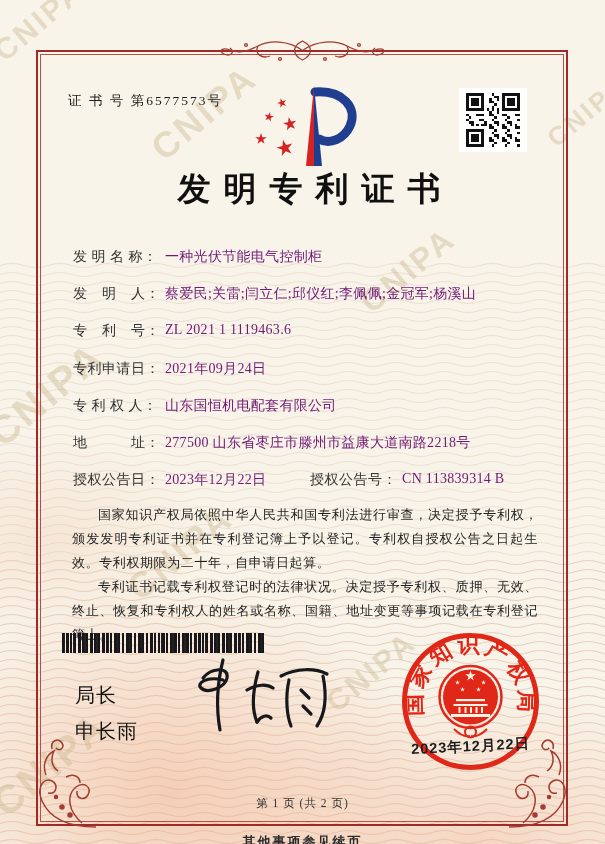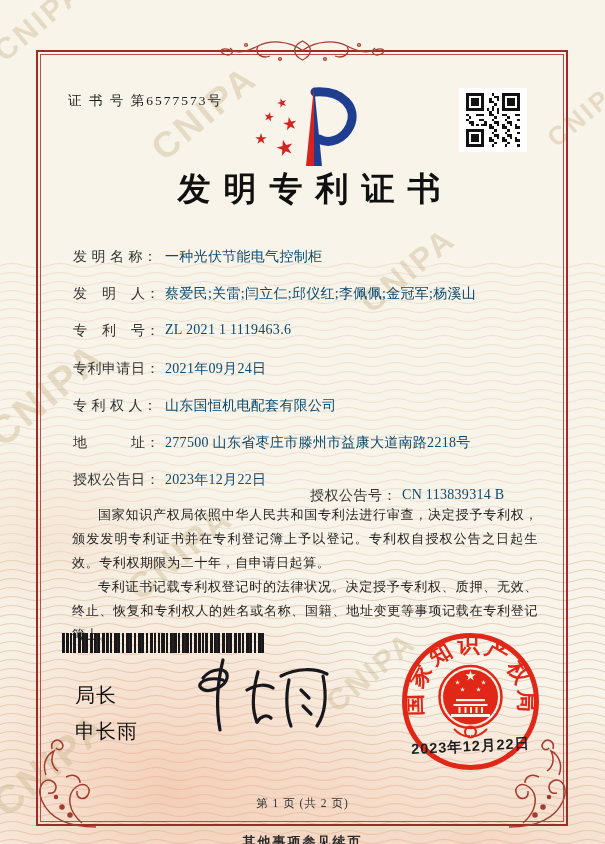--- a/index.html
+++ b/index.html
@@ -28,22 +28,22 @@
 
   .cert-no { position:absolute; left:68px; top:92px; font-size:13.5px; letter-spacing:2px; color:#1c1c1c;text-align:center; }
   .logo { position:absolute; left:247px; top:84px; }
   .qr-pad { position:absolute; left:459px; top:88px; width:68px; height:64px; background:#fff; }
   .qr-pad svg { position:absolute; left:7px; top:5px; }
   .title { position:absolute; left:0; top:167px; width:100%; text-align:center;
     font-size:33px; font-weight:bold; letter-spacing:13px; padding-left:26px; color:#101010; }
 
   .row { position:absolute; left:73px; width:470px; font-size:14px; white-space:nowrap; }
   .row .lbl { display:inline-block; width:92px; color:#333; letter-spacing:0.5px; vertical-align:top; }
-  .row .val { color:#0c4a6e; letter-spacing:0.3px; }
-  .row .pair2 { position:absolute; left:237px; top:16px; }
+  .row .val { color:#701a75; letter-spacing:0.3px; }
+  .row .pair2 { position:absolute; left:237px; top:0; }
   .row .pair2 .lbl { width:92px; }
 
   .paras { position:absolute; left:72px; top:503px; width:466px;
     font-size:13px; line-height:24px; color:#1f1f1f; letter-spacing:0.6px; text-align:justify; }
   .paras p { text-indent:2em; margin:0; }
 
   .barcode { position:absolute; left:62px; top:633px; width:203px; height:20px;
     background-image:
       repeating-linear-gradient(90deg,#17161b 0 2px,transparent 2px 4px),
       repeating-linear-gradient(90deg,#17161b 0 1px,transparent 1px 6px),

